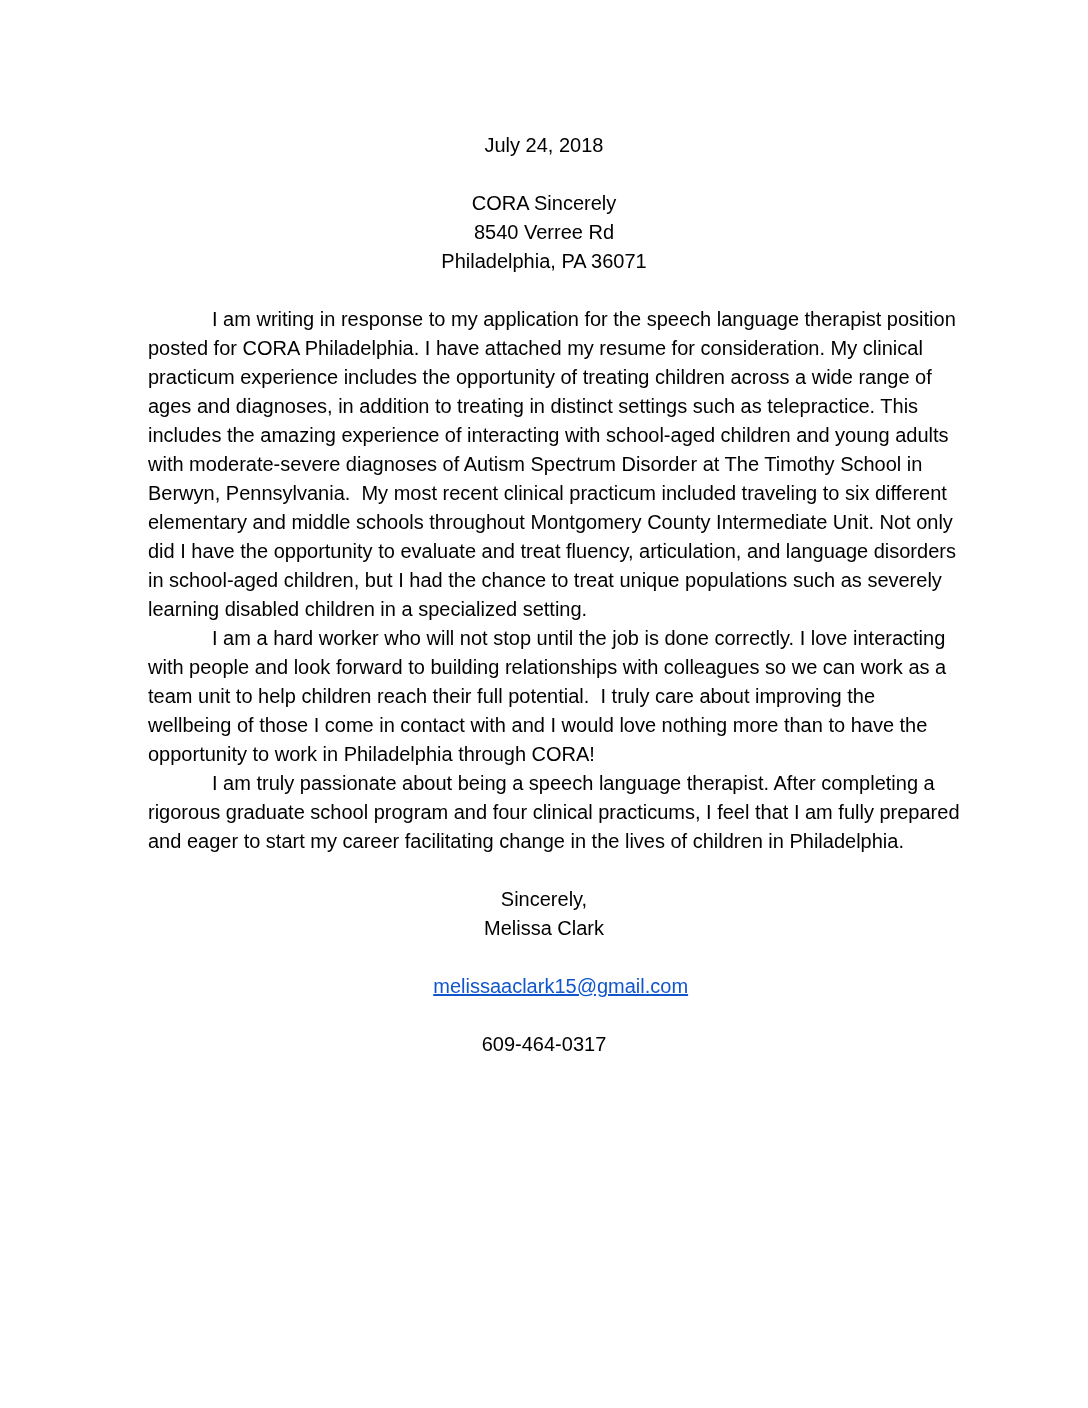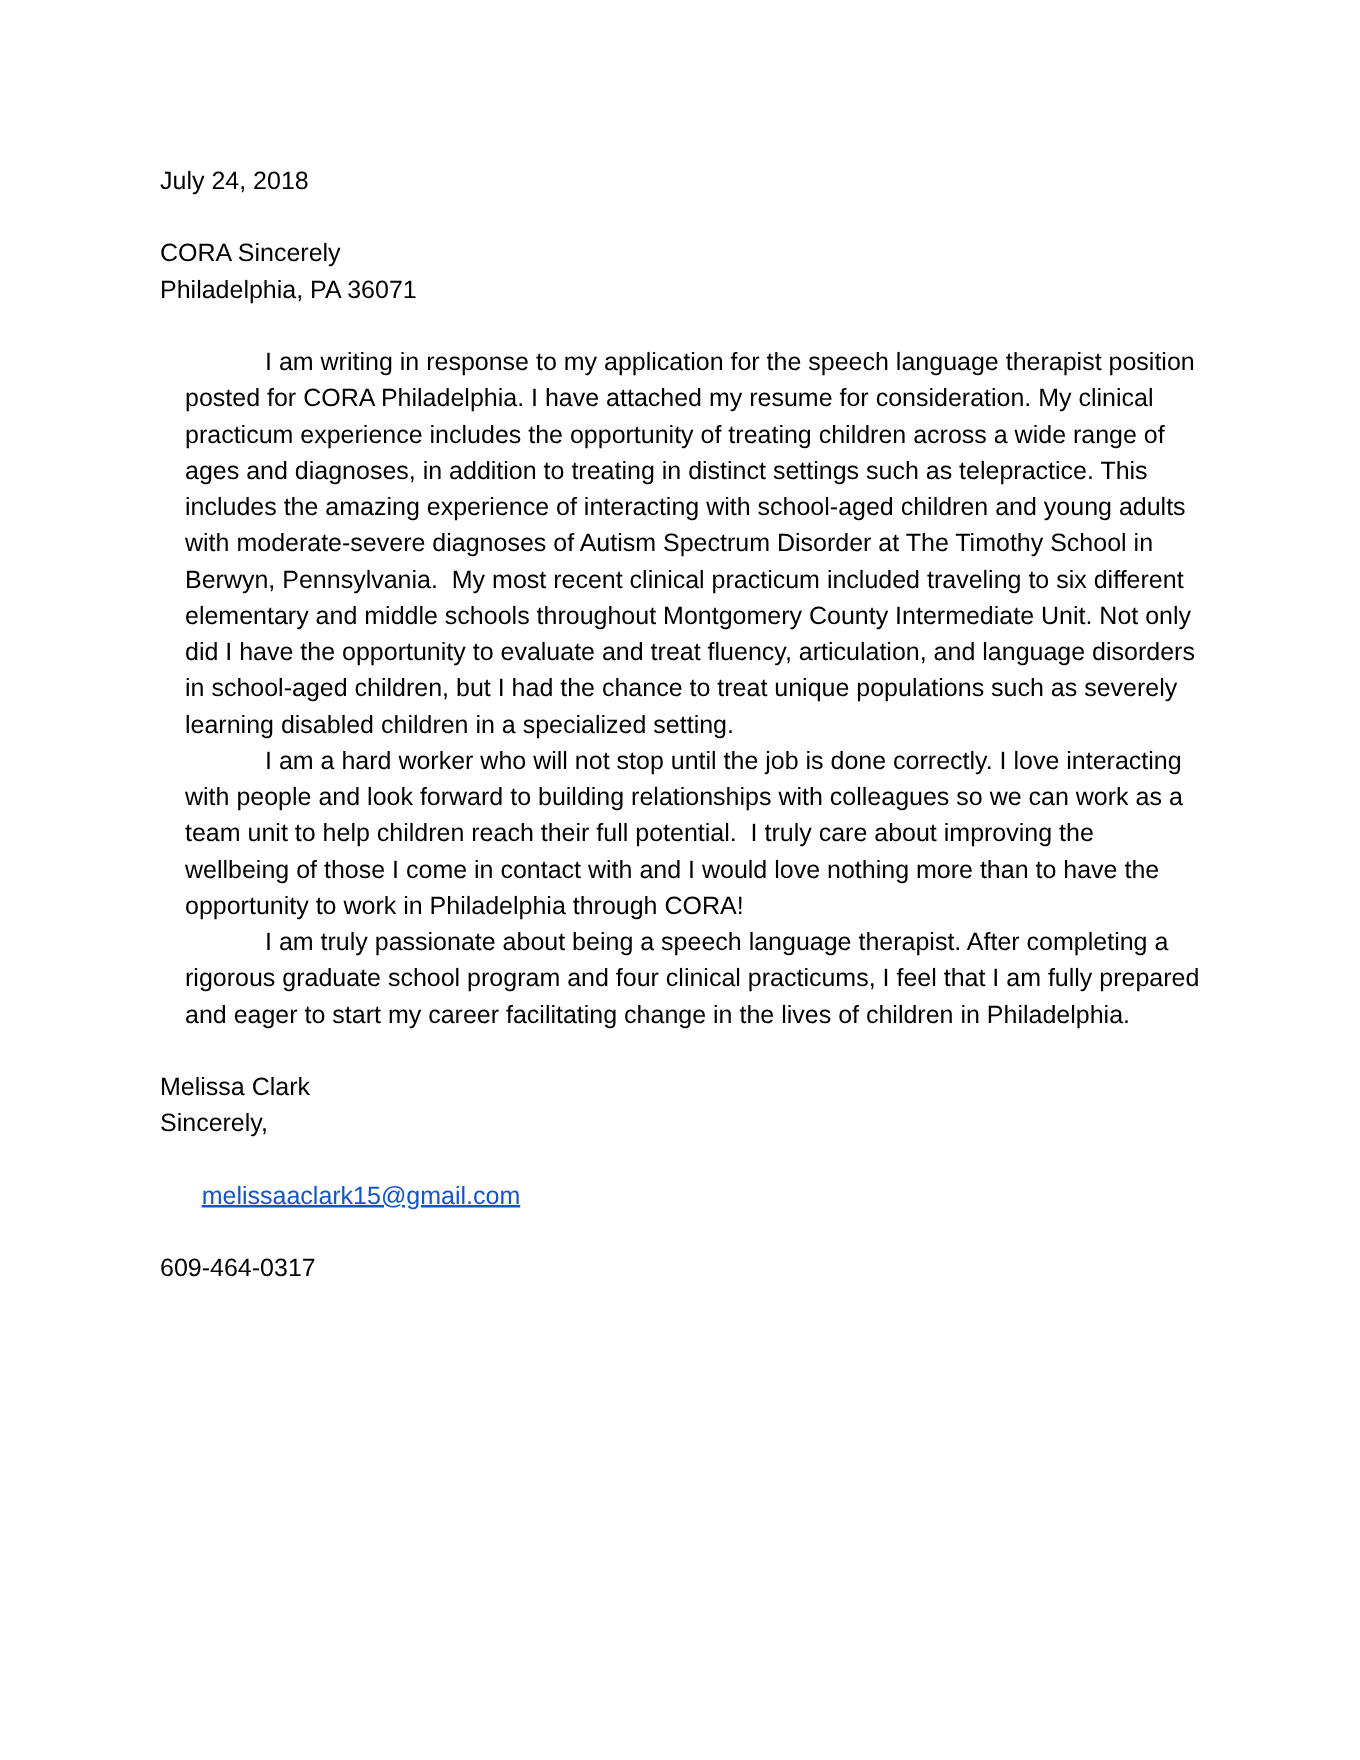--- a/index.html
+++ b/index.html
@@ -14,20 +14,21 @@
     background: #ffffff;
     font-family: "Liberation Sans", "DejaVu Sans", sans-serif;
     font-size: 20px;
     line-height: 29px;
     color: #000000;
     padding: 131px 128px 0 128px;
     overflow: hidden;
   }
   .line {
     white-space: pre-wrap;
+    text-align: center;
   }
   .blank-line {
     height: 29px;
   }
   .body-paragraph {
     text-indent: 64px;
     white-space: pre-wrap;
     text-align: left;
     margin-left: 20px;
   }
@@ -40,36 +41,37 @@
 <body>
 
 <div class="page">
 
   <div class="line">July 24, 2018</div>
 
   <div class="blank-line"></div>
 
   <div>
     <div class="line">CORA Sincerely</div>
+    <div class="line">8540 Verree Rd</div>
     <div class="line">Philadelphia, PA 36071</div>
   </div>
 
   <div class="blank-line"></div>
 
 
   <div>
     <p class="body-paragraph">I am writing in response to my application for the speech language therapist position posted for CORA Philadelphia. I have attached my resume for consideration. My clinical practicum experience includes the opportunity of treating children across a wide range of ages and diagnoses, in addition to treating in distinct settings such as telepractice. This includes the amazing experience of interacting with school-aged children and young adults with moderate-severe diagnoses of Autism Spectrum Disorder at The Timothy School in Berwyn, Pennsylvania.  My most recent clinical practicum included traveling to six different elementary and middle schools throughout Montgomery County Intermediate Unit. Not only did I have the opportunity to evaluate and treat fluency, articulation, and language disorders in school-aged children, but I had the chance to treat unique populations such as severely learning disabled children in a specialized setting.</p>
     <p class="body-paragraph">I am a hard worker who will not stop until the job is done correctly. I love interacting with people and look forward to building relationships with colleagues so we can work as a team unit to help children reach their full potential.  I truly care about improving the wellbeing of those I come in contact with and I would love nothing more than to have the opportunity to work in Philadelphia through CORA!</p>
     <p class="body-paragraph">I am truly passionate about being a speech language therapist. After completing a rigorous graduate school program and four clinical practicums, I feel that I am fully prepared and eager to start my career facilitating change in the lives of children in Philadelphia.</p>
   </div>
 
   <div class="blank-line"></div>
 
   <div>
+    <div class="line">Sincerely,</div>
     <div class="line">Melissa Clark</div>
-    <div class="line">Sincerely,</div>
     <div class="line">
       <a class="email-link" href="#" style="color: rgb(17, 85, 204);">melissaaclark15@gmail.com</a>
     </div>
     <div class="line">609-464-0317</div>
   </div>
 
 </div>
 
 </body></html>

